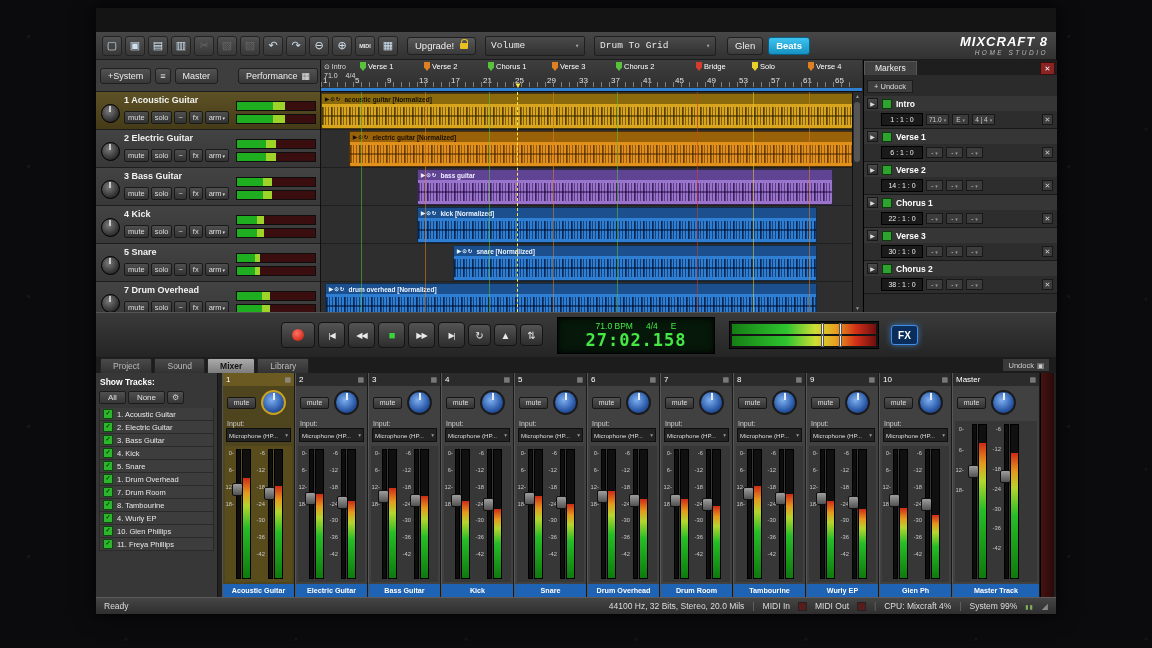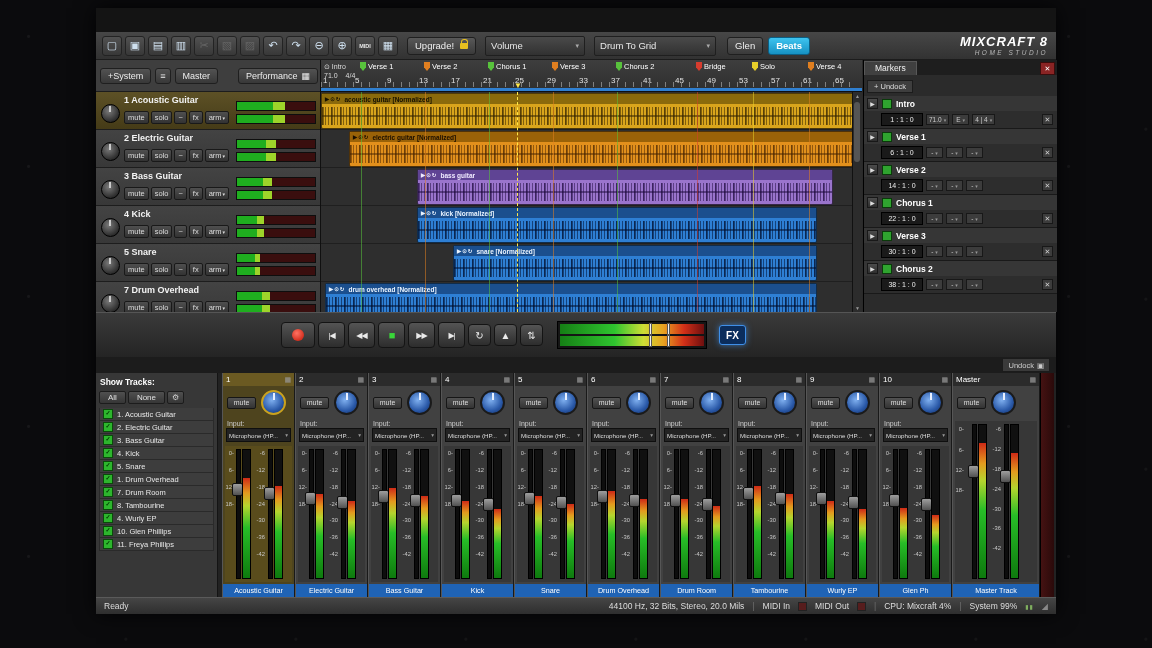--- a/index.html
+++ b/index.html
@@ -15,21 +15,21 @@
     border-bottom:1px solid #1c1c1c;display:flex;align-items:center;gap:3px;padding:0 6px;box-sizing:border-box;}
   .tbi{width:20px;height:20px;background:linear-gradient(#515151,#383838);border:1px solid #232323;border-radius:3px;
     color:#cfe0ef;font-size:11px;display:flex;align-items:center;justify-content:center;padding:0;}
   .tbi.dis{color:#666;}
   .tbi.midi{font-size:5.5px;letter-spacing:0;color:#e8e8e8;font-weight:bold;}
   .tb-btn{height:18px;background:linear-gradient(#585858,#3a3a3a);border:1px solid #1f1f1f;border-radius:3px;
     color:#f0f0f0;font-size:9.5px;display:flex;align-items:center;padding:0 7px;gap:4px;margin-left:6px;}
   .lock{position:relative;width:8px;height:6px;background:#e8c020;border-radius:1px;margin-left:2px;}
   .lock::before{content:"";position:absolute;left:1.2px;top:-4px;width:4.5px;height:4px;border:1.2px solid #e8c020;border-bottom:none;border-radius:3px 3px 0 0;}
   .tb-select{height:18px;background:linear-gradient(#4a4a4a,#313131);border:1px solid #1f1f1f;border-radius:2px;
-    color:#e8e8e8;font-size:9.5px;display:flex;align-items:center;padding:0 5px;margin-left:6px;}
+    color:#e8e8e8;font-size:9.5px;display:flex;align-items:center;padding:0 5px;margin-left:6px;font-family:Liberation Mono, monospace;}
   .tb-select .arr{margin-left:auto;font-size:7px;color:#aaa;padding-left:8px;}
   .sel-volume{width:88px;} .sel-snap{width:110px;}
   .tb-time{margin-left:8px;}
   .tb-beats{background:linear-gradient(#3ec4f0,#1691c2);border-color:#0c5f84;color:#fff;font-weight:bold;margin-left:2px;}
   .logo{margin-left:auto;text-align:right;font-style:italic;line-height:1.1;padding-right:2px;}
   .logo .l1{font-size:13px;font-weight:bold;letter-spacing:1px;color:#fff;}
   .logo .l2{font-size:6.5px;letter-spacing:2.5px;color:#b8b8b8;}
   
   .arrange{position:absolute;left:0;top:52px;width:100%;height:252px;background:#2a2a2a;}
   .arr-left{position:absolute;left:0;top:0;width:224px;height:100%;background:#3a3a3a;border-right:1px solid #101010;}
@@ -138,21 +138,21 @@
   .s-inlabel{font-size:7px;color:#ccc;padding:1px 4px 0;flex:0 0 auto;}
   .s-select{margin:1px 3px 2px;height:12px;background:#232323;border:1px solid #0f0f0f;display:flex;align-items:center;font-size:6.2px;color:#ddd;padding:0 2px;flex:0 0 auto;}
   .s-select .arr{margin-left:auto;font-size:5.5px;color:#999;}
   .s-faders{flex:1;position:relative;margin:2px 2px;background:rgba(0,0,0,.14);}
   .strip.sel .s-faders{background:rgba(130,104,24,.22);}
   .sc-lab{position:absolute;font-size:5.8px;color:#c8c8c8;line-height:1;}
   .ftrack{position:absolute;top:3px;bottom:3px;width:3px;background:#0d0d0d;border:1px solid #000;}
   .fhandle{position:absolute;width:11px;height:13px;background:linear-gradient(#9e9e9e,#515151);border:1px solid #101010;border-radius:2px;box-sizing:border-box;}
   .meter{position:absolute;top:3px;bottom:3px;width:7px;background:#101010;border:1px solid #000;}
   .meter .fill{position:absolute;bottom:0;left:0;width:100%;background:linear-gradient(to top,#0e7a0e,#27bd27 50%,#b5d52e 72%,#e39a1e 85%,#cf2a16);}
-  .s-name{height:13px;background:#1f63b5;color:#fff;font-size:7.2px;font-weight:normal;display:flex;align-items:center;justify-content:center;white-space:nowrap;overflow:hidden;flex:0 0 auto;}
+  .s-name{height:13px;background:#1f63b5;color:#fff;font-size:7.2px;font-weight:bold;display:flex;align-items:center;justify-content:center;white-space:nowrap;overflow:hidden;flex:0 0 auto;}
   .strip.master{width:88px;}
   .endcap{width:13px;height:100%;background:linear-gradient(90deg,#451212,#2a0a0a);border-left:1px solid #000;flex:0 0 auto;}
   
   .statusbar{position:absolute;left:0;top:589px;width:100%;height:17px;background:linear-gradient(#454545,#2e2e2e);
     border-top:1px solid #5a5a5a;display:flex;align-items:center;font-size:8.5px;color:#ddd;padding:0 8px;box-sizing:border-box;}
   .sb-right{margin-left:auto;display:flex;align-items:center;gap:8px;}
   .sep{color:#6f6f6f;}
   .mind{width:7px;height:7px;background:#571d1d;border:1px solid #222;}
   .sb-meter{color:#7fae5f;font-size:6px;letter-spacing:1px;}
   .grip{color:#888;font-size:8px;}
@@ -569,34 +569,48 @@
           <span class="dot"></span>
         </button>
       <button class="tpb nav">|◀</button>
       <button class="tpb nav">◀◀</button>
       <button class="tpb nav stop-g">■</button>
       <button class="tpb nav">▶▶</button>
       <button class="tpb nav">▶|</button>
       <button class="tpb mini">↻</button>
       <button class="tpb mini">▲</button>
       <button class="tpb mini">⇅</button>
+      <div class="lcd">
+        <div class="l1">
+          <span>71.0 BPM</span>
+          <span>4/4</span>
+          <span>E</span>
+        </div>
+        <div class="l2">27:02.158</div>
+      </div>
       <div class="mainmeter">
         <div class="mm-bar">
             <div class="mm-h" style="left:62%;"></div>
             <div class="mm-h" style="left:74%;"></div>
           </div>
         <div class="mm-bar">
             <div class="mm-h" style="left:62%;"></div>
             <div class="mm-h" style="left:74%;"></div>
           </div>
       </div>
       <button class="fx">FX</button>
     </div>
 
     <div class="btabs">
+      <span style="display:flex;gap:2px;align-items:flex-end;">
+          <div class="btab">Project</div>
+          <div class="btab">Sound</div>
+          <div class="btab active">Mixer</div>
+          <div class="btab">Library</div>
+        </span>
       <div class="undock">
         <span>Undock</span>
         <span>▣</span>
       </div>
     </div>
 
     <div class="bottom">
       <div class="showtracks">
         <div class="st-title">Show Tracks:</div>
         <div class="st-btns">

